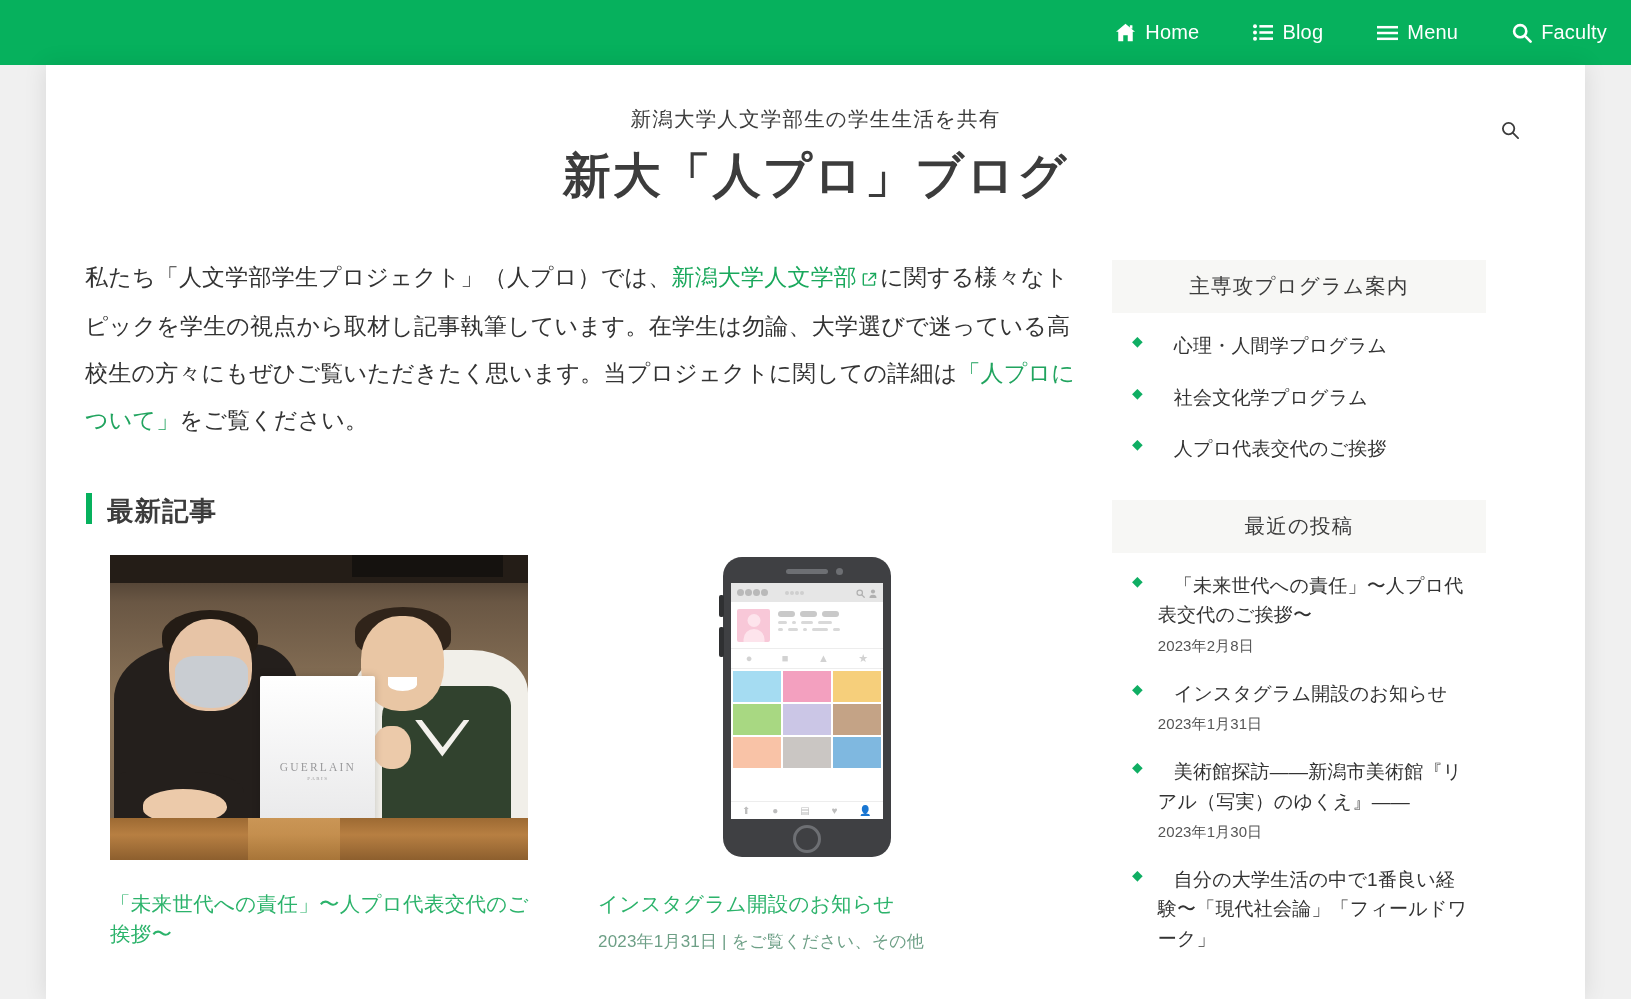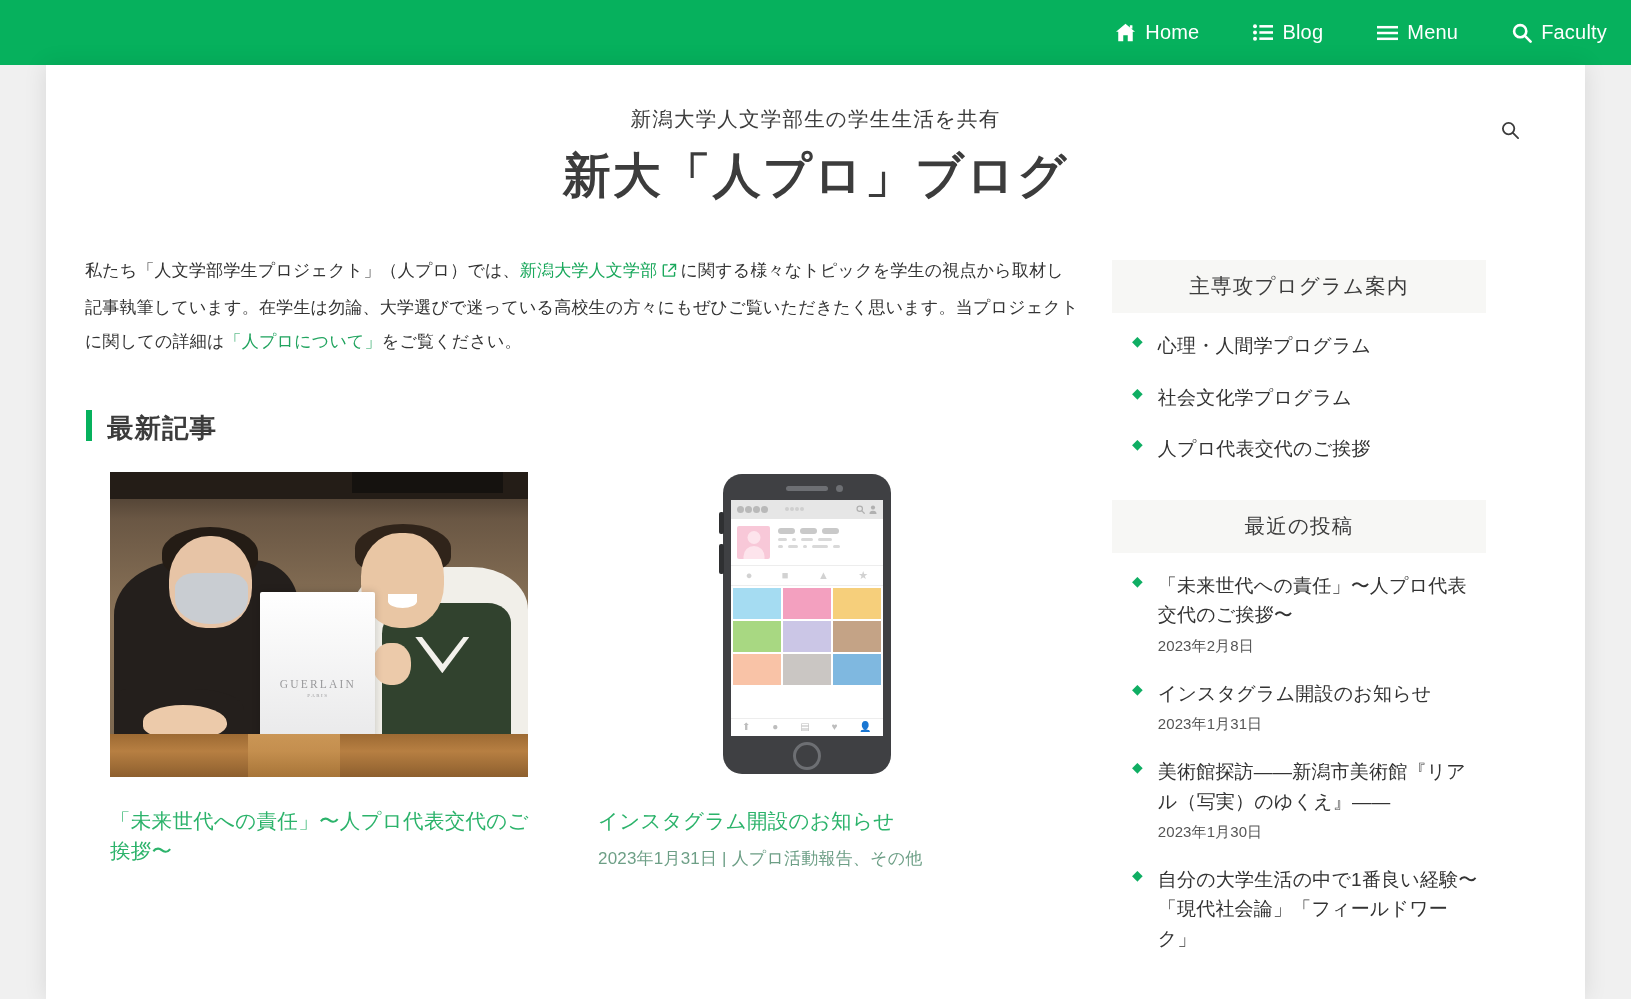--- a/index.html
+++ b/index.html
@@ -94,21 +94,21 @@
     display: flex;
     padding: 0 34px 0 36px;
     margin-top: 46px;
     gap: 30px;
   }
   .col-main { width: 1000px; flex: none; }
   .col-side { width: 374px; flex: none; padding-top: 6px; }
 
   
   .intro {
-    font-size: 17px;
+    font-size: 23px;
     line-height: 2.03;
     color: #333333;
     letter-spacing: .2px;
     padding: 0 3px;
   }
   .intro a {
     color: #1aa85c;
     text-decoration: none;
   }
   .intro a.plain { color: #21a45f; }
@@ -378,20 +378,21 @@
     margin-right: 15px;
     flex: none;
   }
   .wl-text { flex: 1; }
   .wl-link {
     font-size: 19px;
     color: #333333;
     line-height: 1.55;
     letter-spacing: .2px;
     cursor: pointer;
+    margin-left: 16px;
   }
   .wl-date {
     display: block;
     font-size: 15px;
     color: #555555;
     margin-top: 7px;
     letter-spacing: .1px;
   }
   .widget-list.compact li { margin-bottom: 23px; }
 </style>
@@ -595,21 +596,21 @@
                     <span>▤</span>
                     <span>♥</span>
                     <span>👤</span>
                   </div>
                 </div>
                 <div class="phone-home"></div>
               </div>
             </div>
           </div>
           <div class="post-title">インスタグラム開設のお知らせ</div>
-          <div class="post-meta">2023年1月31日 | 人プロ活動報告、その他</div>
+          <div class="post-meta">2023年1月31日 | をご覧ください、その他</div>
         </div>
 
       </div>
     </div>
 
     <div class="col-side">
 
       <div class="widget">
         <div class="widget-head">主専攻プログラム案内</div>
         <ul class="widget-list">

